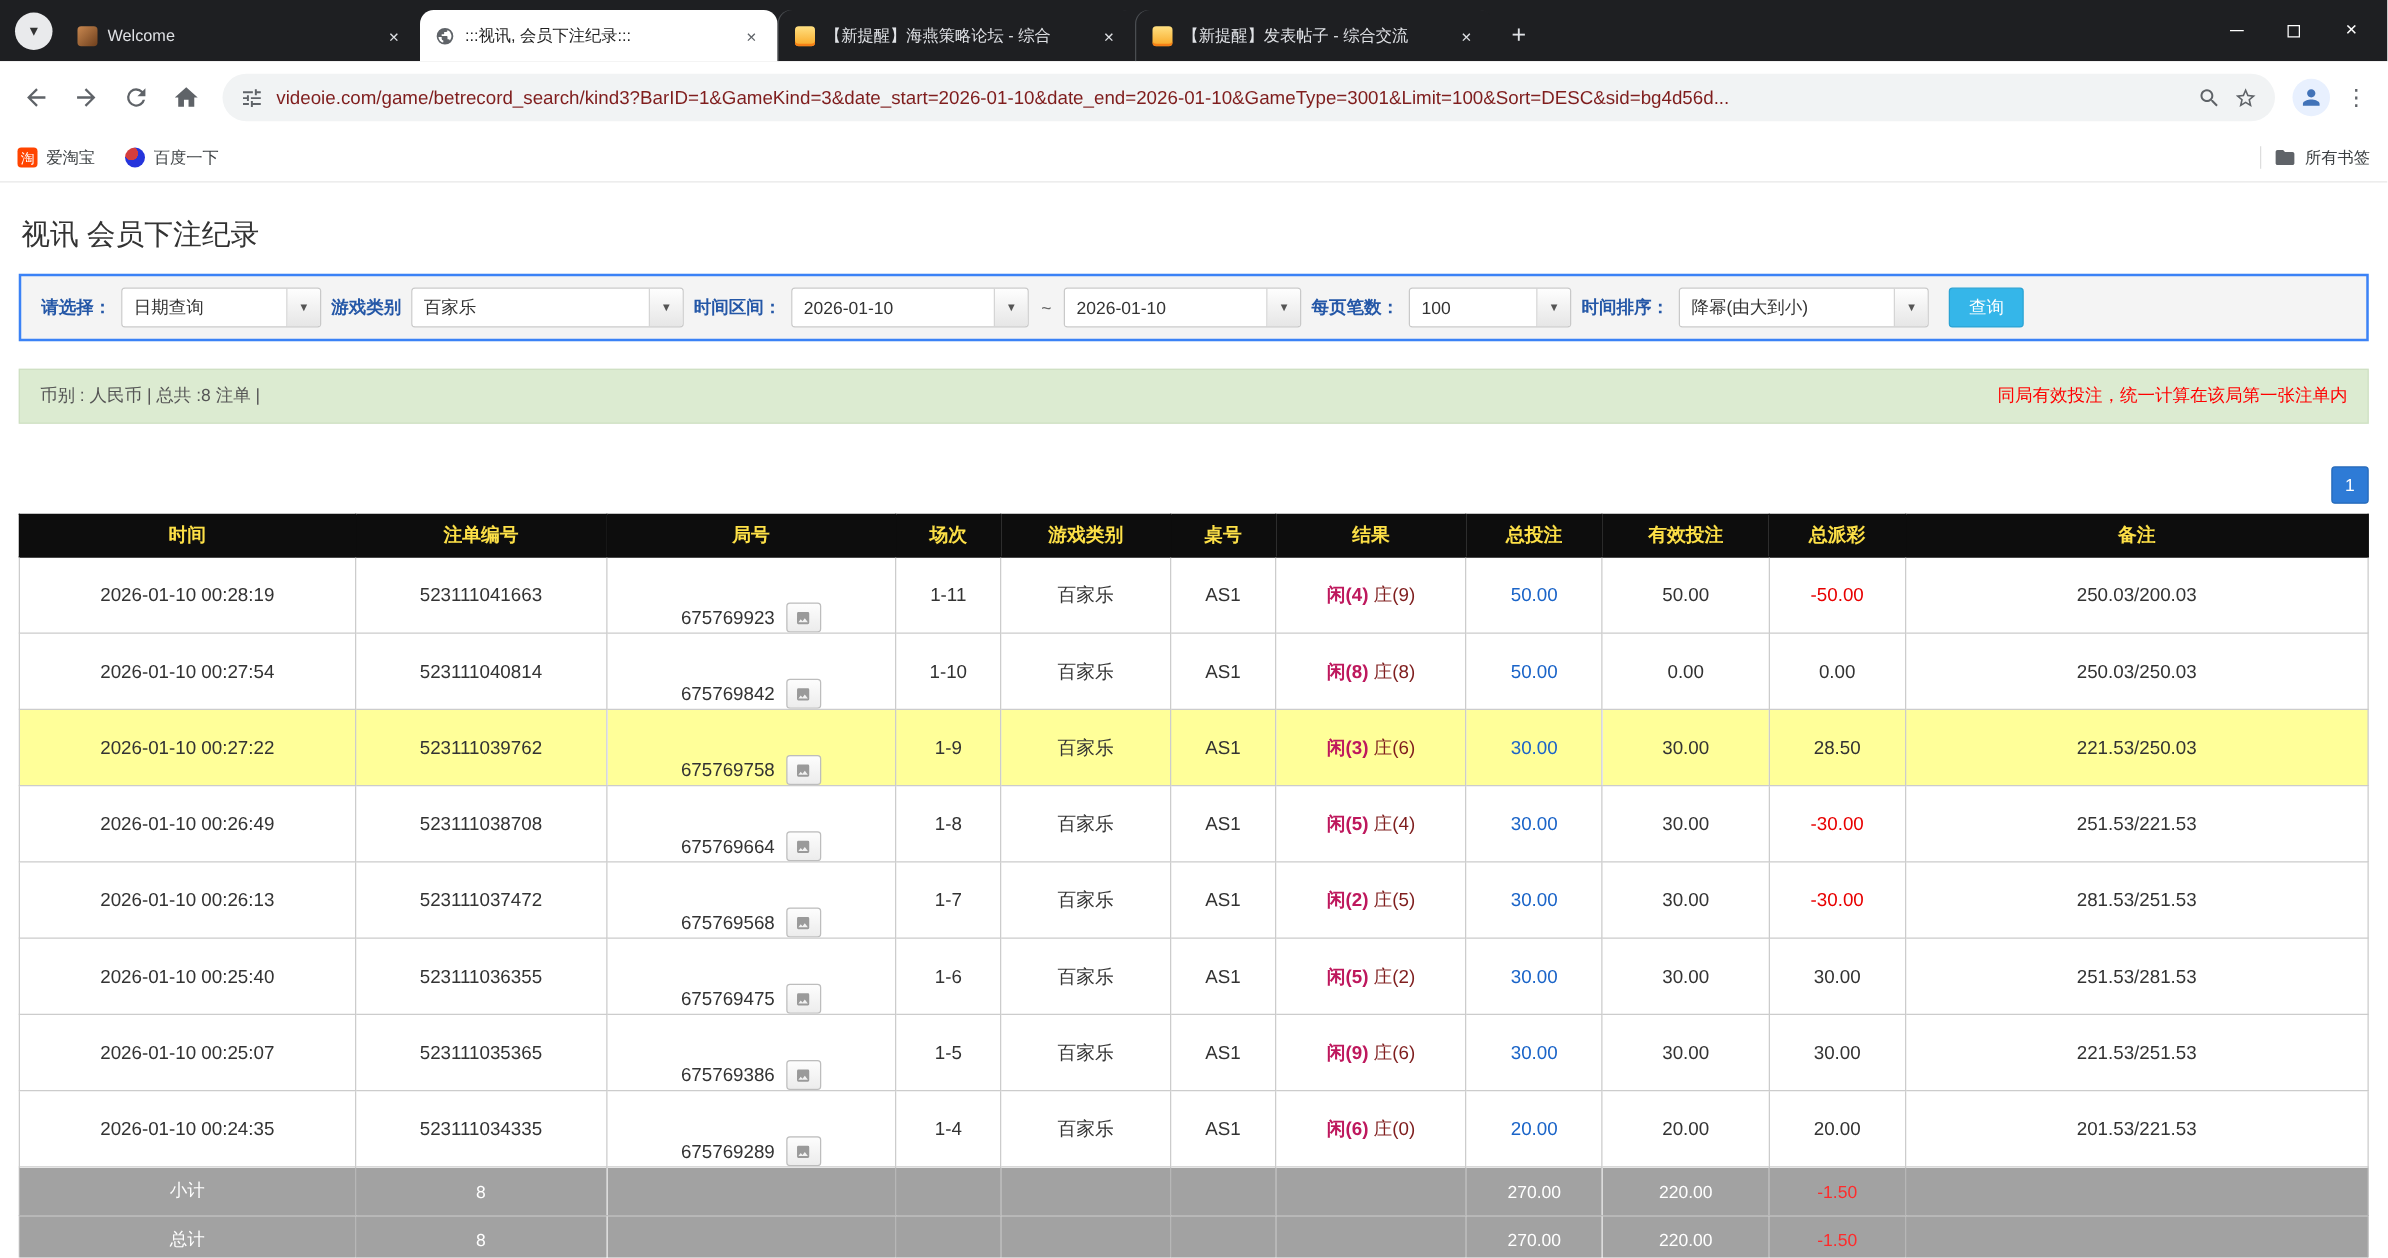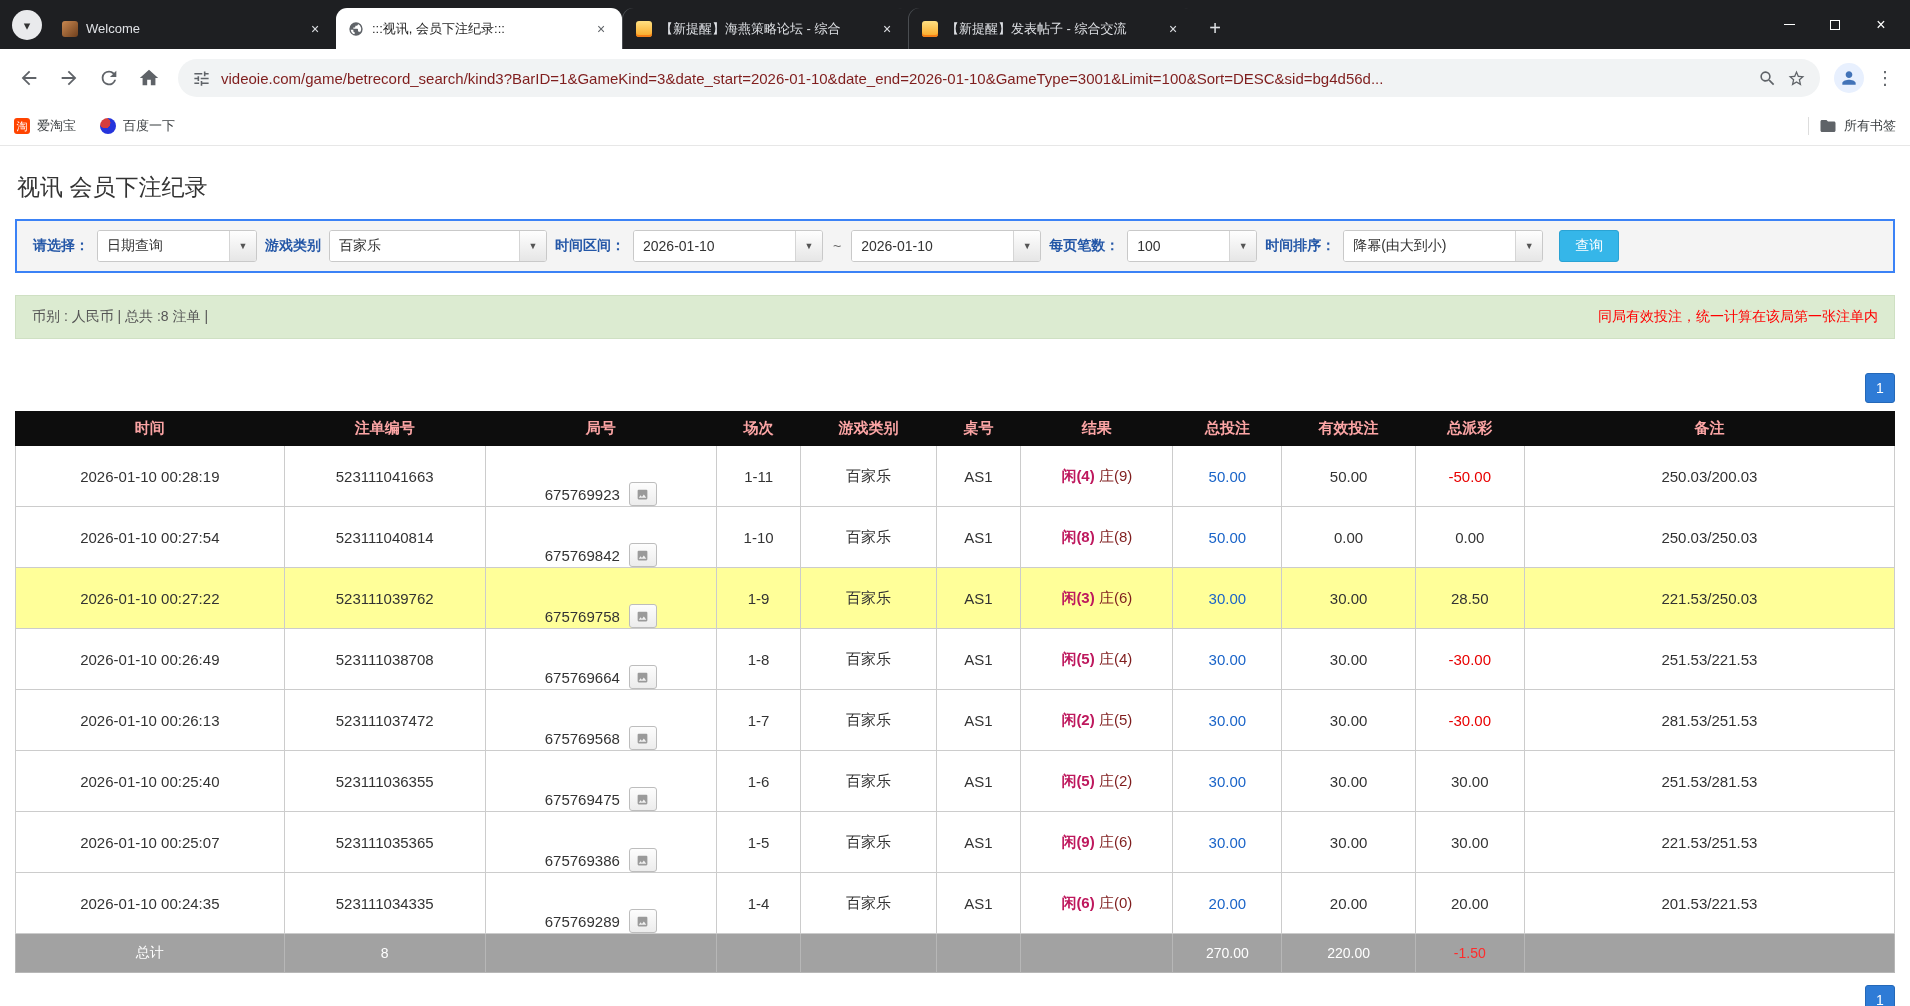--- a/index.html
+++ b/index.html
@@ -77,21 +77,21 @@
     align-items:center; justify-content:space-between; padding:0 16px; }
   .summary-info { color:#555; font-size:14px; }
   .summary-notice { color:#ff0000; font-size:14px; }
 
   .pager { display:flex; justify-content:flex-end; margin:34px 0 8px 0; }
   .pager.bottom { margin:12px 0 0 0; }
   .page-btn { width:30px; height:30px; background:#2e7bd6; color:#fff; border:1px solid #2468b8; border-radius:3px;
     font-size:14px; cursor:pointer; font-family:inherit; }
 
   table.bet-table { width:100%; border-collapse:collapse; table-layout:fixed; font-size:15px; color:#333; }
-  .bet-table th { background:#0d0d0d; color:#fca5a5; height:34px; font-weight:bold; font-size:15px;
+  .bet-table th { background:#0d0d0d; color:#fde047; height:34px; font-weight:bold; font-size:15px;
     border:1px solid #0d0d0d; }
   .bet-table td { border:1px solid #ccc; height:54px; text-align:center; background:#fff; overflow:hidden;
     white-space:nowrap; }
   .bet-table tr.hl td { background:#ffff99; }
   .c-blue { color:#1a64c8; }
   .xian { color:#be185d;font-weight:bold; }
   .zhuang { color:#7f1d1d; }
   .neg { color:#e80000 !important; }
   .round-wrap { display:inline-flex; align-items:center; gap:9px;margin-top:36px; }
   .replay-btn { width:28px; height:24px; border:1px solid #bdbdbd; border-radius:3px;
@@ -449,31 +449,44 @@
           <td>AS1</td>
           <td><span class="xian">闲(6)</span> <span class="zhuang">庄(0)</span></td>
           <td class="c-blue">20.00</td>
           <td>20.00</td>
           <td class="payout">20.00</td>
           <td>201.53/221.53</td>
         </tr>
       </tbody>
     <tfoot>
       <tr class="sum-row">
-        <td>总计</td>
+        <td>小计</td>
         <td>8</td>
         <td></td>
         <td></td>
         <td></td>
         <td></td>
         <td></td>
         <td>270.00</td>
         <td>220.00</td>
         <td class="payout neg">-1.50</td>
         <td></td>
       </tr>
+      <tr class="sum-row">
+        <td>总计</td>
+        <td>8</td>
+        <td></td>
+        <td></td>
+        <td></td>
+        <td></td>
+        <td></td>
+        <td>270.00</td>
+        <td>220.00</td>
+        <td class="payout neg">-1.50</td>
+        <td></td>
+      </tr>
     </tfoot>
   </table>
 
   <div class="pager bottom">
     <button class="page-btn">1</button>
   </div>
 </div>
 
 </body></html>

